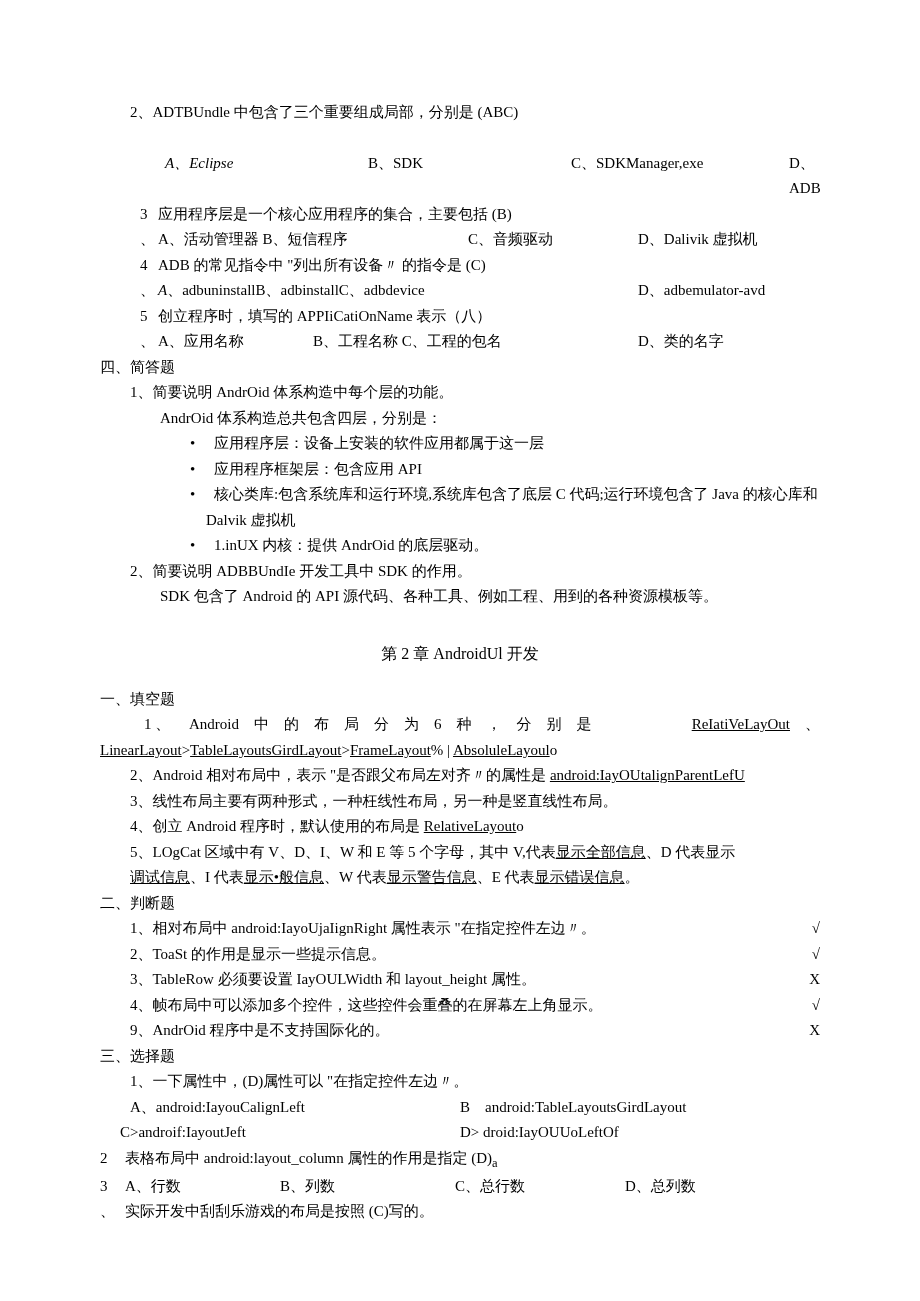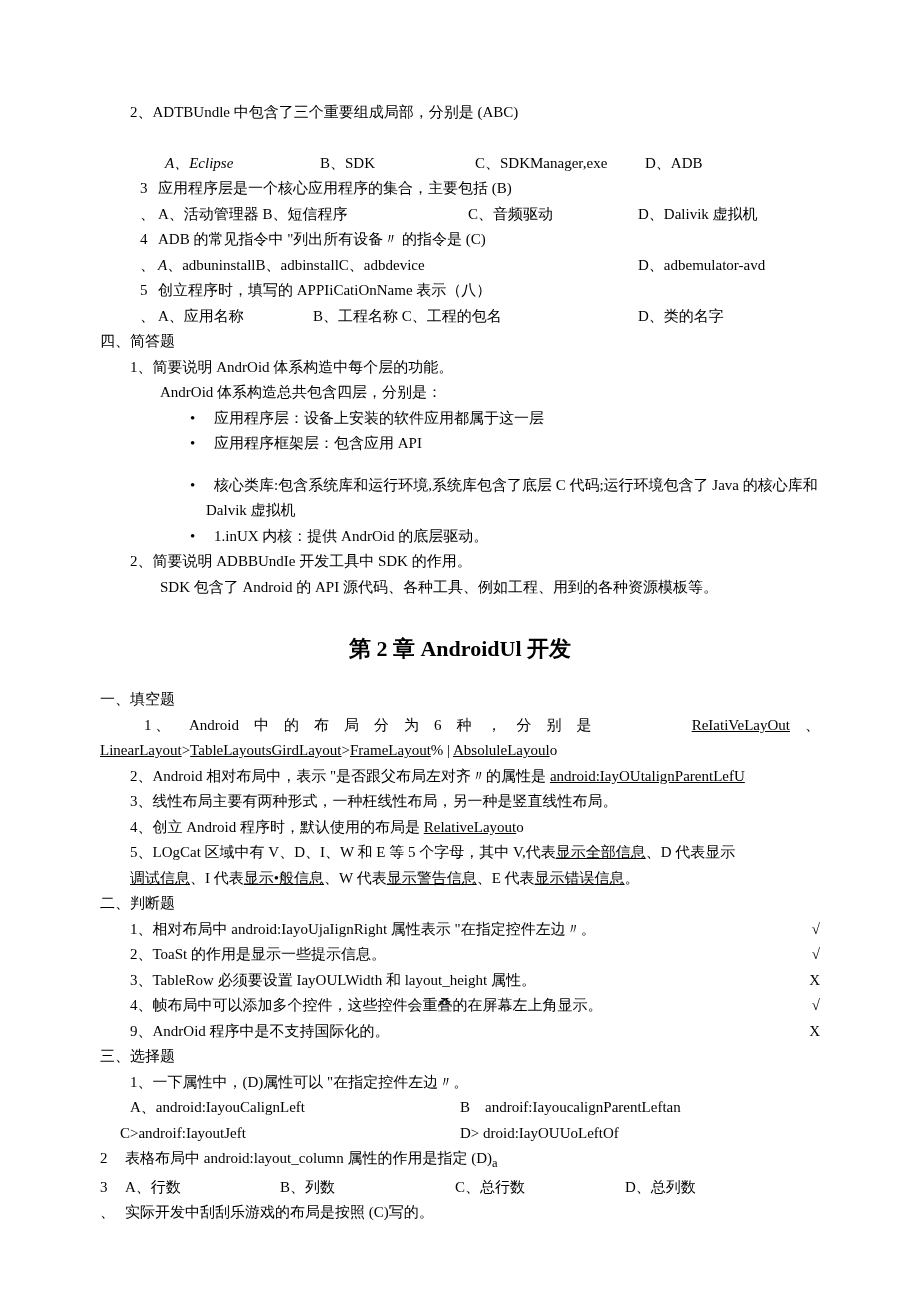--- a/index.html
+++ b/index.html
@@ -7,29 +7,29 @@
     font-size: 15px;
     line-height: 1.7;
     color: #000;
     background: #fff;
     margin: 0;
     padding: 100px 100px 200px 100px;
     width: 920px;
     box-sizing: border-box;
   }
   .q-line { margin-left: 30px; }
-  .opts { display: flex; margin-left: 65px; }
+  .opts { display: flex; margin-left: 65px; gap: 48px; }
   .opt-a { flex: 0 0 155px; }
   .opt-b { flex: 0 0 155px; }
   .opt-c { flex: 0 0 170px; }
   .opt-d { flex: 1; }
   .num-col { display: inline-block; width: 18px; vertical-align: top;}
   .under { text-decoration: underline; }
   .sec-head { font-size: 0; text-align: center; margin: 30px 0 20px 0; }
-  .sec-head span { font-size: 22px; font-weight: bold; font-family: "SimSun", serif; }
+  .sec-head span { font-size: 16px; font-weight: normal; font-family: "SimSun", serif; }
   .tf-row { display: flex; margin-left: 30px; }
   .tf-text { flex: 1; }
   .tf-mark { width: 20px; text-align: right; }
   .indent2 { margin-left: 60px; }
   .bullet { margin-left: 90px; }
   .ital { font-style: italic; }
   .just-spread { display:flex; justify-content: space-between; margin-left:44px; margin-right:0;}
   .just-spread > span { white-space: nowrap; }
 </style>
 </head>
@@ -74,21 +74,21 @@
   <span style="flex:0 0 155px">A、应用名称</span>
   <span style="flex:0 0 325px">B、工程名称 C、工程的包名</span>
   <span style="flex:1">D、类的名字</span>
 </div>
 
 <div>四、简答题</div>
 <div class="q-line">1、简要说明 AndrOid 体系构造中每个层的功能。</div>
 <div class="indent2">AndrOid 体系构造总共包含四层，分别是：</div>
 <div class="bullet">•　 应用程序层：设备上安装的软件应用都属于这一层</div>
 <div class="bullet">•　 应用程序框架层：包含应用 API</div>
-<div class="bullet" style="text-indent:-16px; padding-left:16px;margin-top:16px;">•　 核心类库:包含系统库和运行环境,系统库包含了底层 C 代码;运行环境包含了 Java 的核心库和 Dalvik 虚拟机</div>
+<div class="bullet" style="text-indent:-16px; padding-left:16px;">•　 核心类库:包含系统库和运行环境,系统库包含了底层 C 代码;运行环境包含了 Java 的核心库和 Dalvik 虚拟机</div>
 <div class="bullet">•　 1.inUX 内核：提供 AndrOid 的底层驱动。</div>
 <div class="q-line">2、简要说明 ADBBUndIe 开发工具中 SDK 的作用。</div>
 <div class="indent2">SDK 包含了 Android 的 API 源代码、各种工具、例如工程、用到的各种资源模板等。</div>
 
 <div class="sec-head"><span>第 2 章 AndroidUl 开发</span></div>
 
 <div>一、填空题</div>
 
 <div class="just-spread">
   <span>1 、　 Android　中　的　布　局　分　为　6　种　，　分　别　是</span>
@@ -131,21 +131,21 @@
   </div>
 <div class="tf-row">
     <span class="tf-text">9、AndrOid 程序中是不支持国际化的。</span>
     <span class="tf-mark">X</span>
   </div>
 
 <div>三、选择题</div>
 <div class="q-line">1、一下属性中，(D)属性可以 "在指定控件左边〃。</div>
 <div style="display:flex; margin-left:30px;">
   <span style="flex:0 0 330px">A、android:IayouCalignLeft</span>
-  <span style="flex:1">B　androif:IayoucalignParentLeftan</span>
+  <span style="flex:1">B　android:TableLayoutsGirdLayout</span>
 </div>
 <div style="display:flex; margin-left:20px;">
   <span style="flex:0 0 340px">C&gt;androif:IayoutJeft</span>
   <span style="flex:1">D&gt; droid:IayOUUoLeftOf</span>
 </div>
 
 <div style="display:flex;">
   <span style="flex:0 0 25px">2</span>
   <span style="flex:1"><span>表格布局中 android:layout_column 属性的作用是指定 (D)</span><sub>a</sub></span>
 </div>

